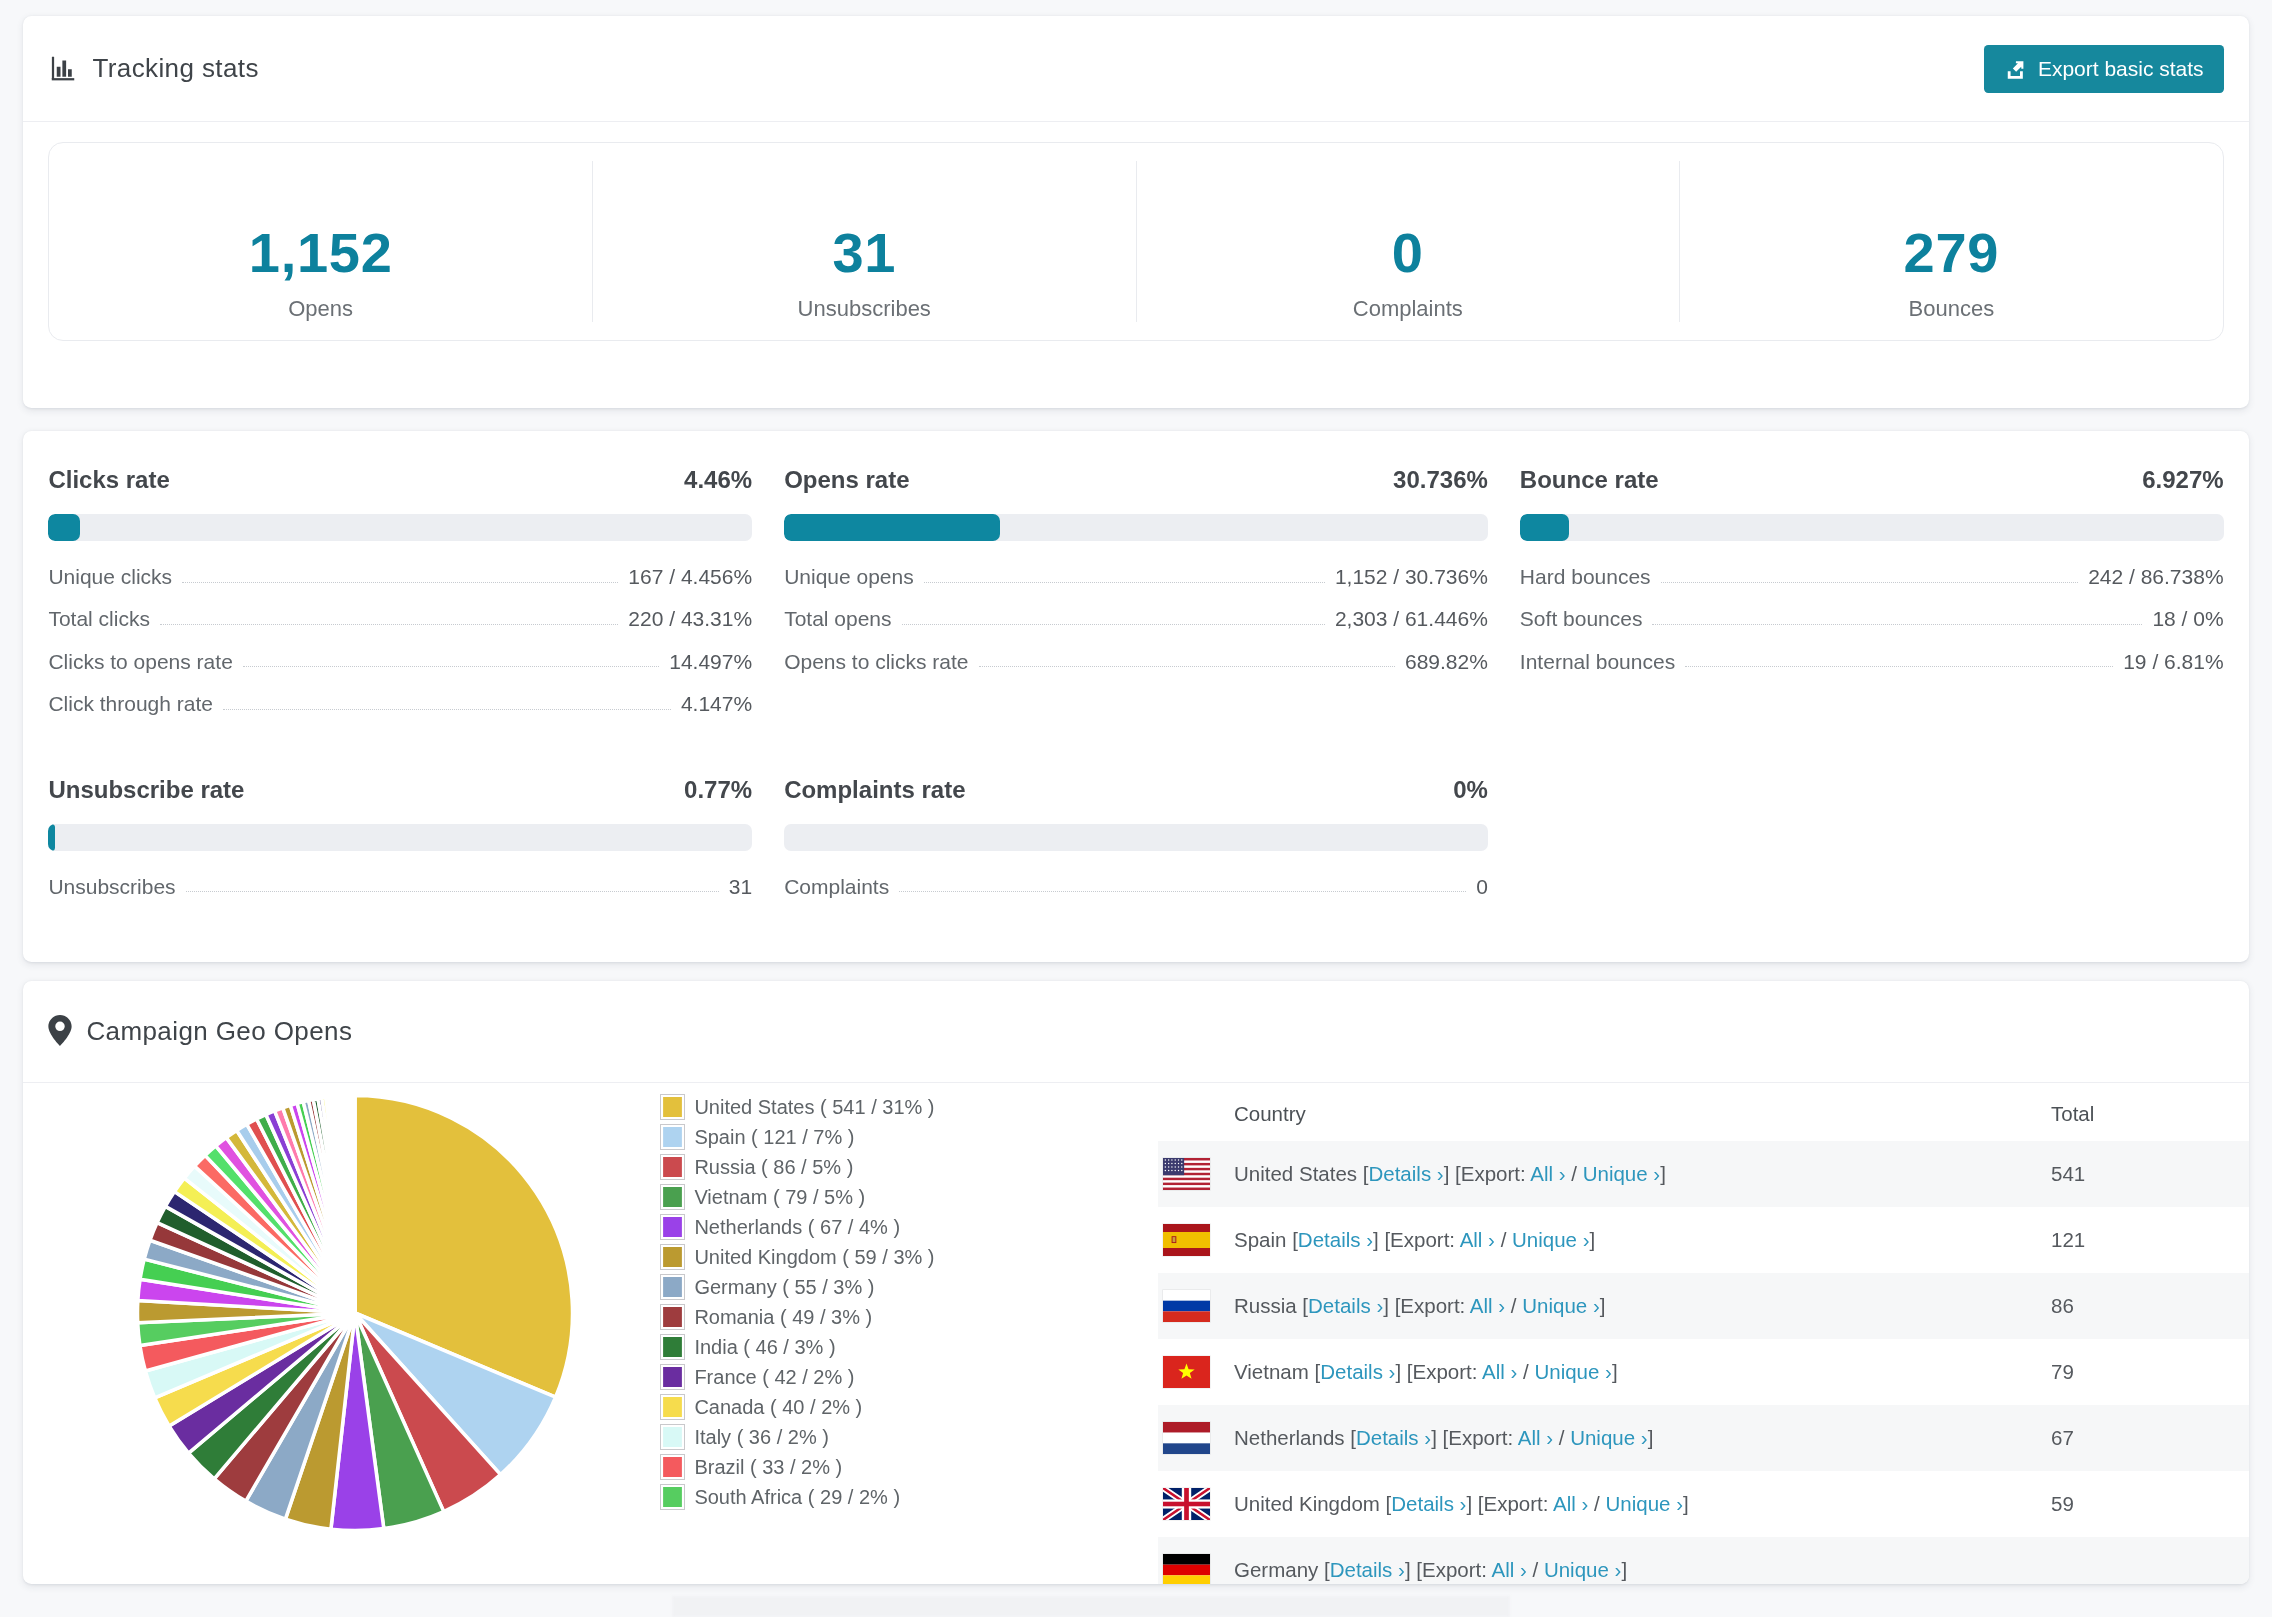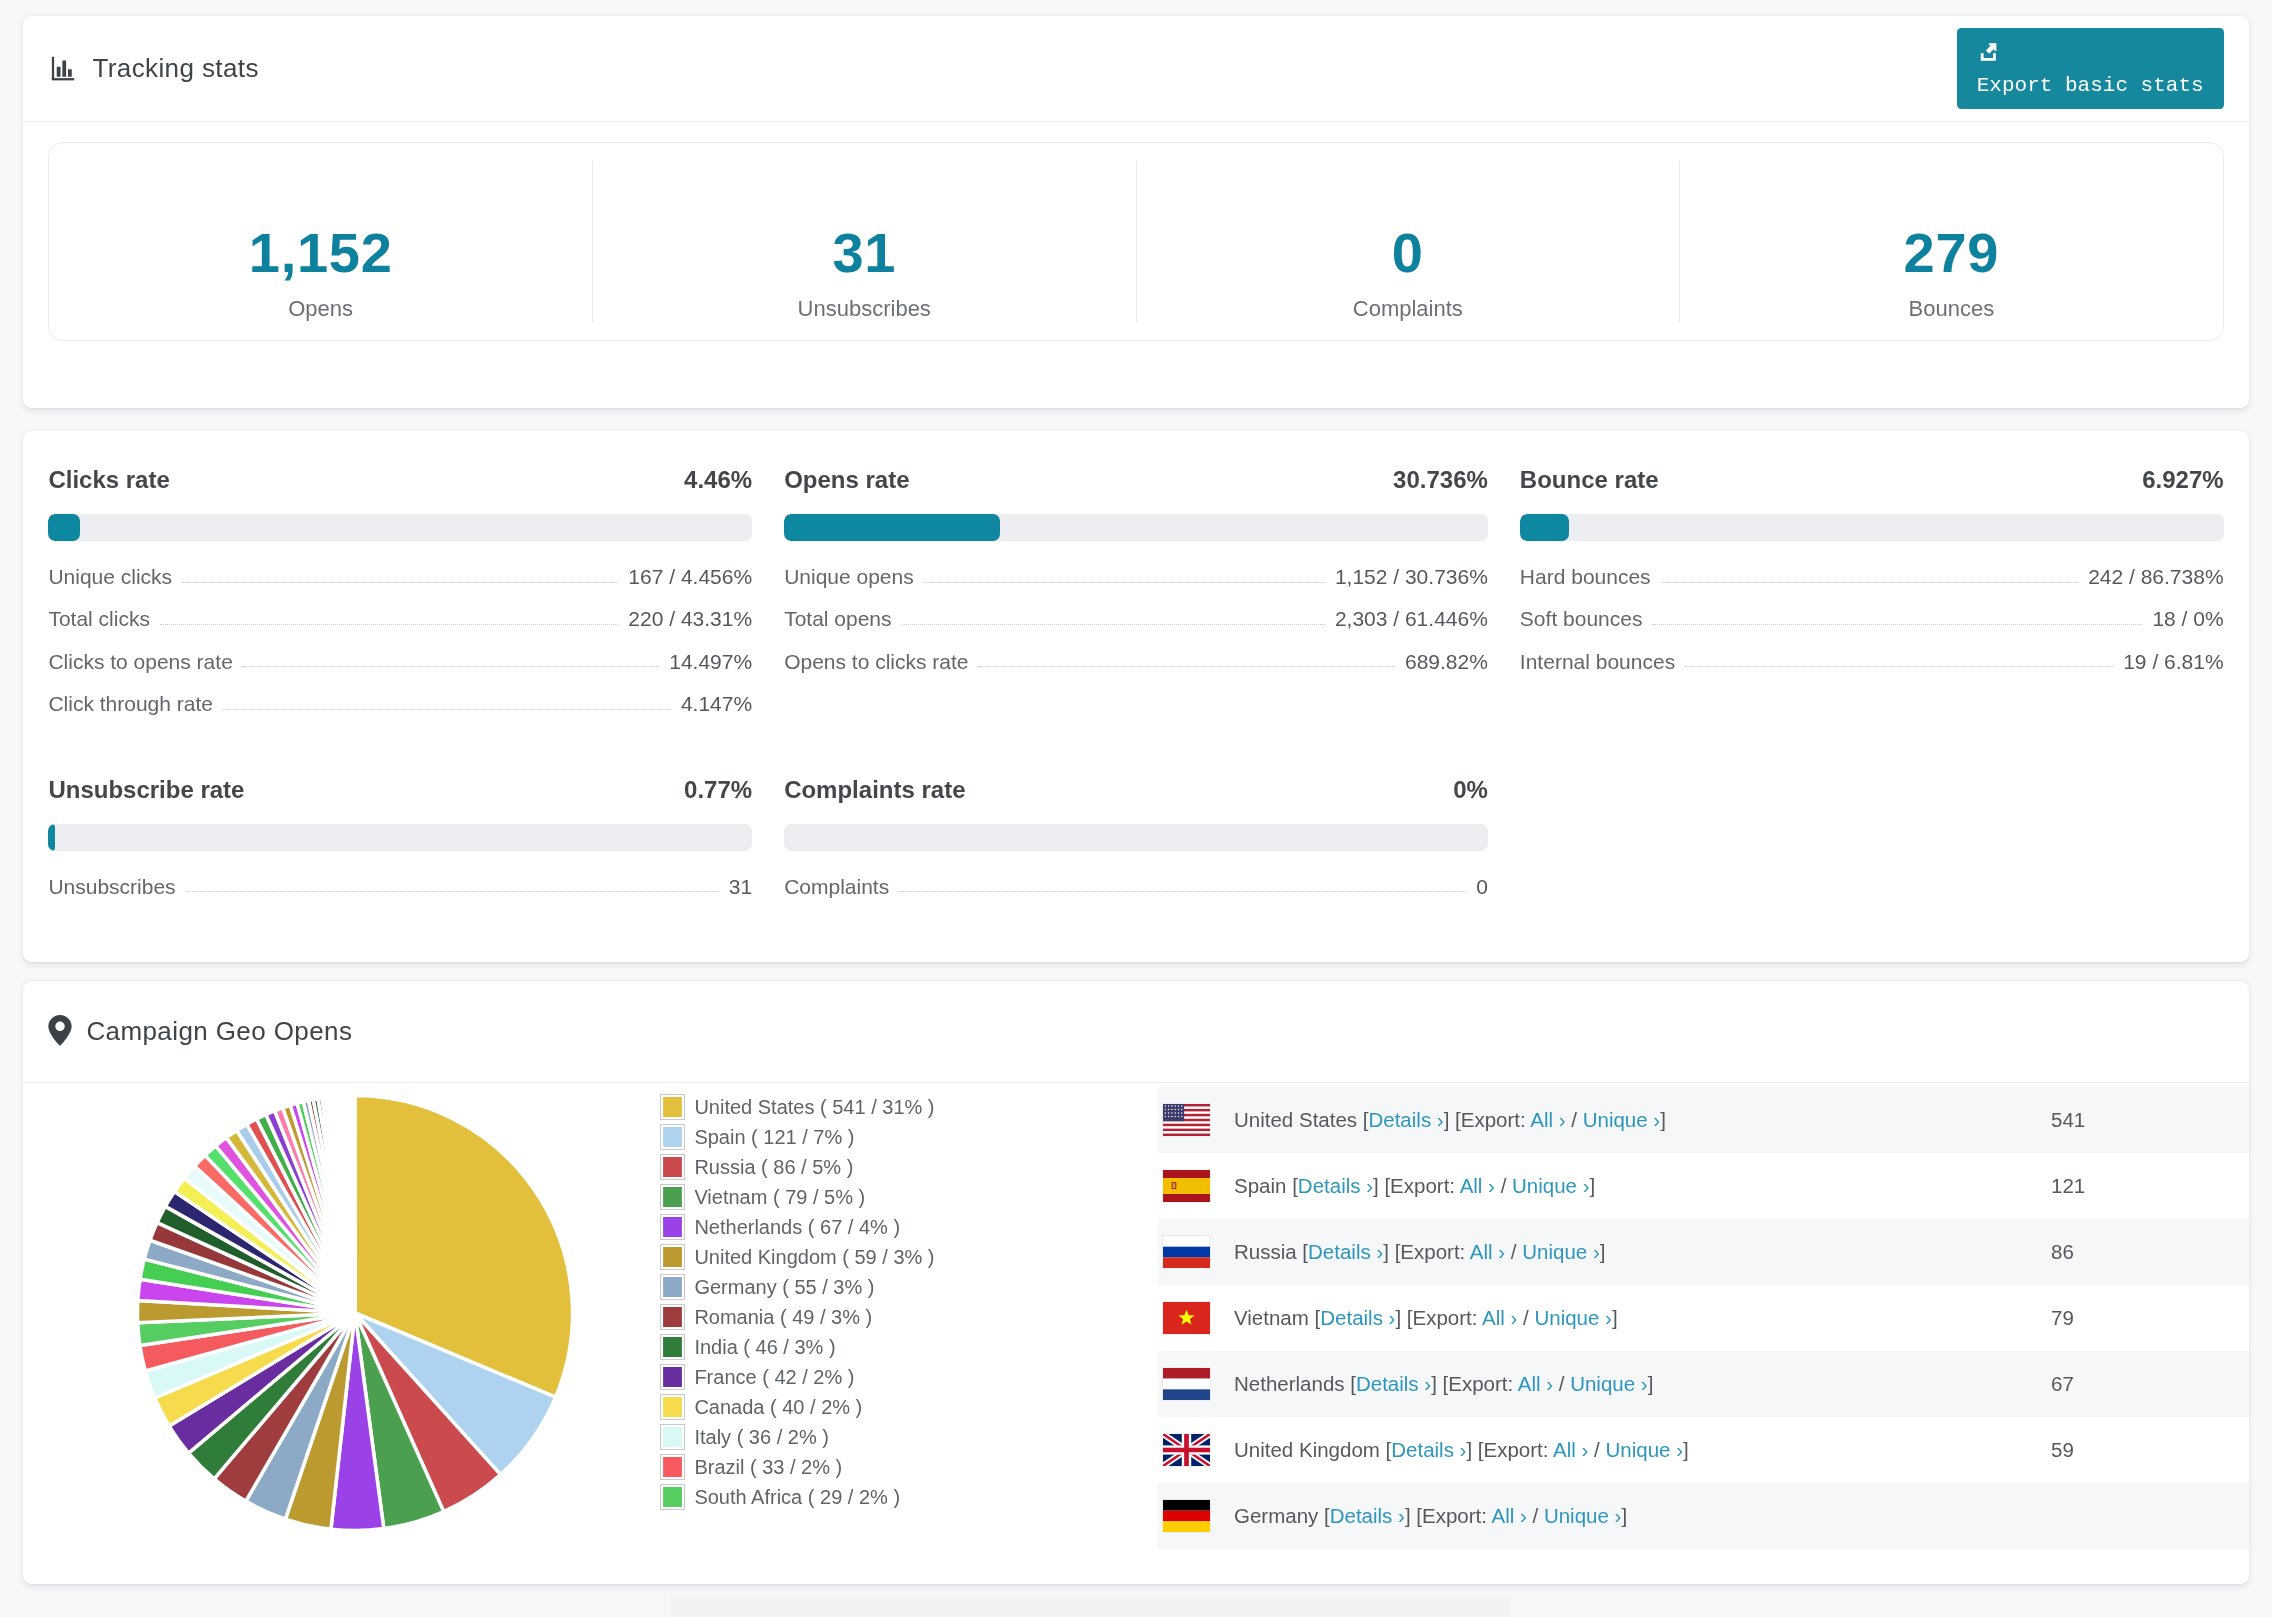--- a/index.html
+++ b/index.html
@@ -22,23 +22,23 @@
 
   .card-head{
     height:106px; padding:0 25.4px; display:flex; align-items:center;
     justify-content:space-between; border-bottom:1.4px solid #edeef2;
   }
   .card-head .head-left{display:flex; align-items:center; gap:14px;}
   .card-title{font-size:26px; color:#3f4449; letter-spacing:0.4px;}
   #card-geo .card-head{height:102px;}
 
   .btn-export{
-    display:flex; align-items:flex-start; gap:11.3px; background:var(--accent-btn);
+    display:flex; align-items:flex-end; gap:11.3px; background:var(--accent-btn);
     color:#fff; font-size:21px; padding:12px 20px; border:none; border-radius:4.2px;
-    cursor:pointer; font-family:Liberation Mono, monospace;flex-direction:column;
+    cursor:pointer; font-family:Liberation Sans, sans-serif;
   }
 
   
   .stats-box{
     margin:20px 25.4px 0; height:199px; border:1.4px solid #e9ebef; border-radius:15px;
     display:flex;
     align-items:center;
   }
   .stat-cell{flex:1; text-align:center; padding-top:59px; border-right:1.4px solid #e9ebef;}
   .stat-cell:last-child{border-right:none;}
@@ -386,20 +386,24 @@
         <span class="swatch" style="background: rgb(244, 90, 94);"></span>
         <span class="l-text">Brazil ( 33 / 2% )</span>
       </li>
       <li>
         <span class="swatch" style="background: rgb(86, 205, 96);"></span>
         <span class="l-text">South Africa ( 29 / 2% )</span>
       </li>
     </ul>
 
   <div class="geo-table">
+    <div class="gt-header">
+      <span class="h-country">Country</span>
+      <span class="h-total">Total</span>
+    </div>
     <div id="geo-rows">
         <div class="gt-row striped">
           <span class="flag-wrap">
             <svg width="47" height="32" viewBox="0 0 60 42" preserveAspectRatio="none">
               <rect width="60" height="42" fill="#fff"></rect>
               <rect y="0.00" width="60" height="3.23" fill="#B22234"></rect>
               <rect y="6.46" width="60" height="3.23" fill="#B22234"></rect>
               <rect y="12.92" width="60" height="3.23" fill="#B22234"></rect>
               <rect y="19.38" width="60" height="3.23" fill="#B22234"></rect>
               <rect y="25.85" width="60" height="3.23" fill="#B22234"></rect>

